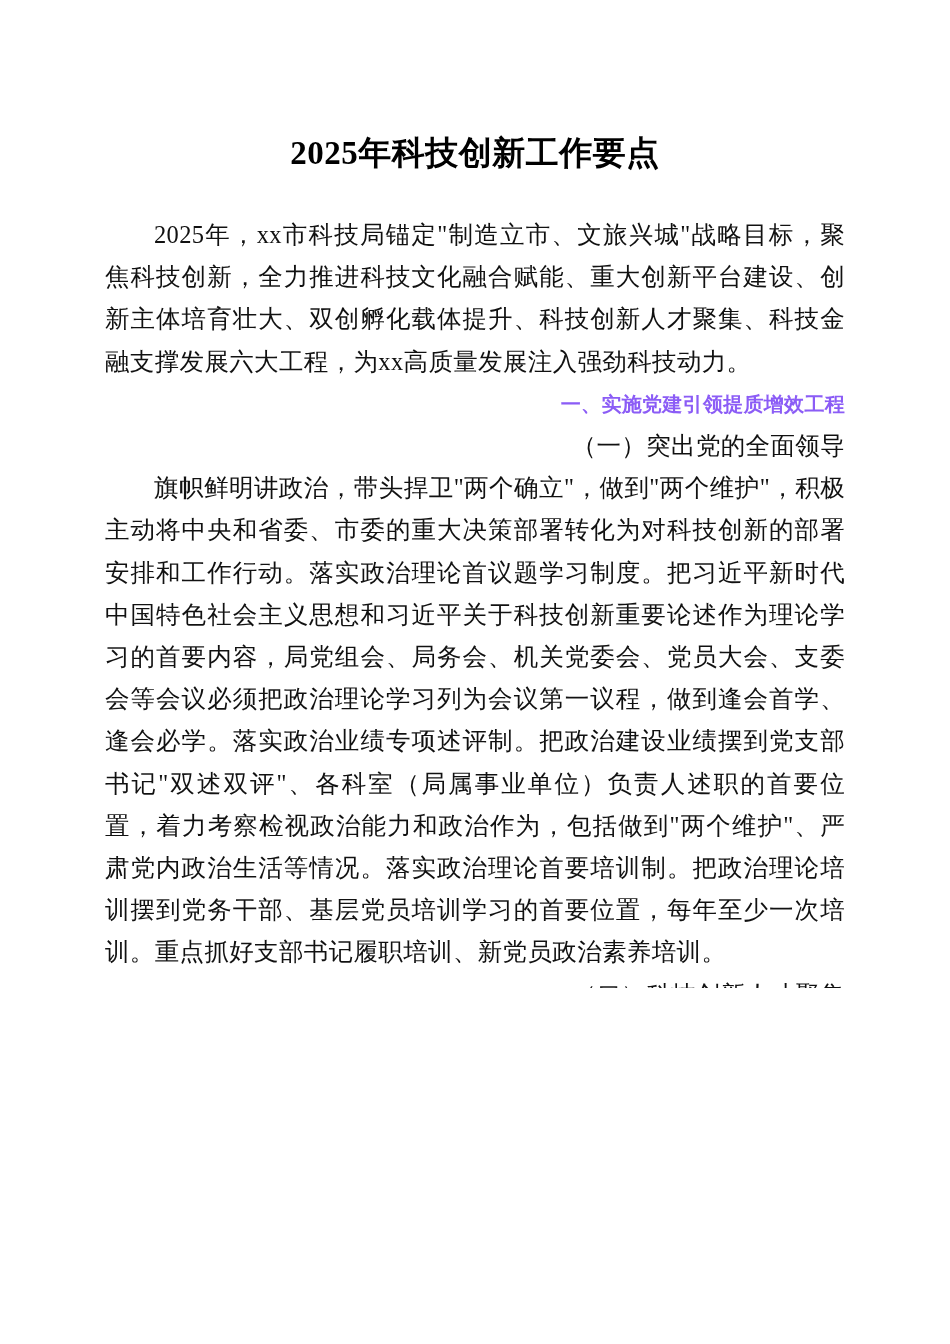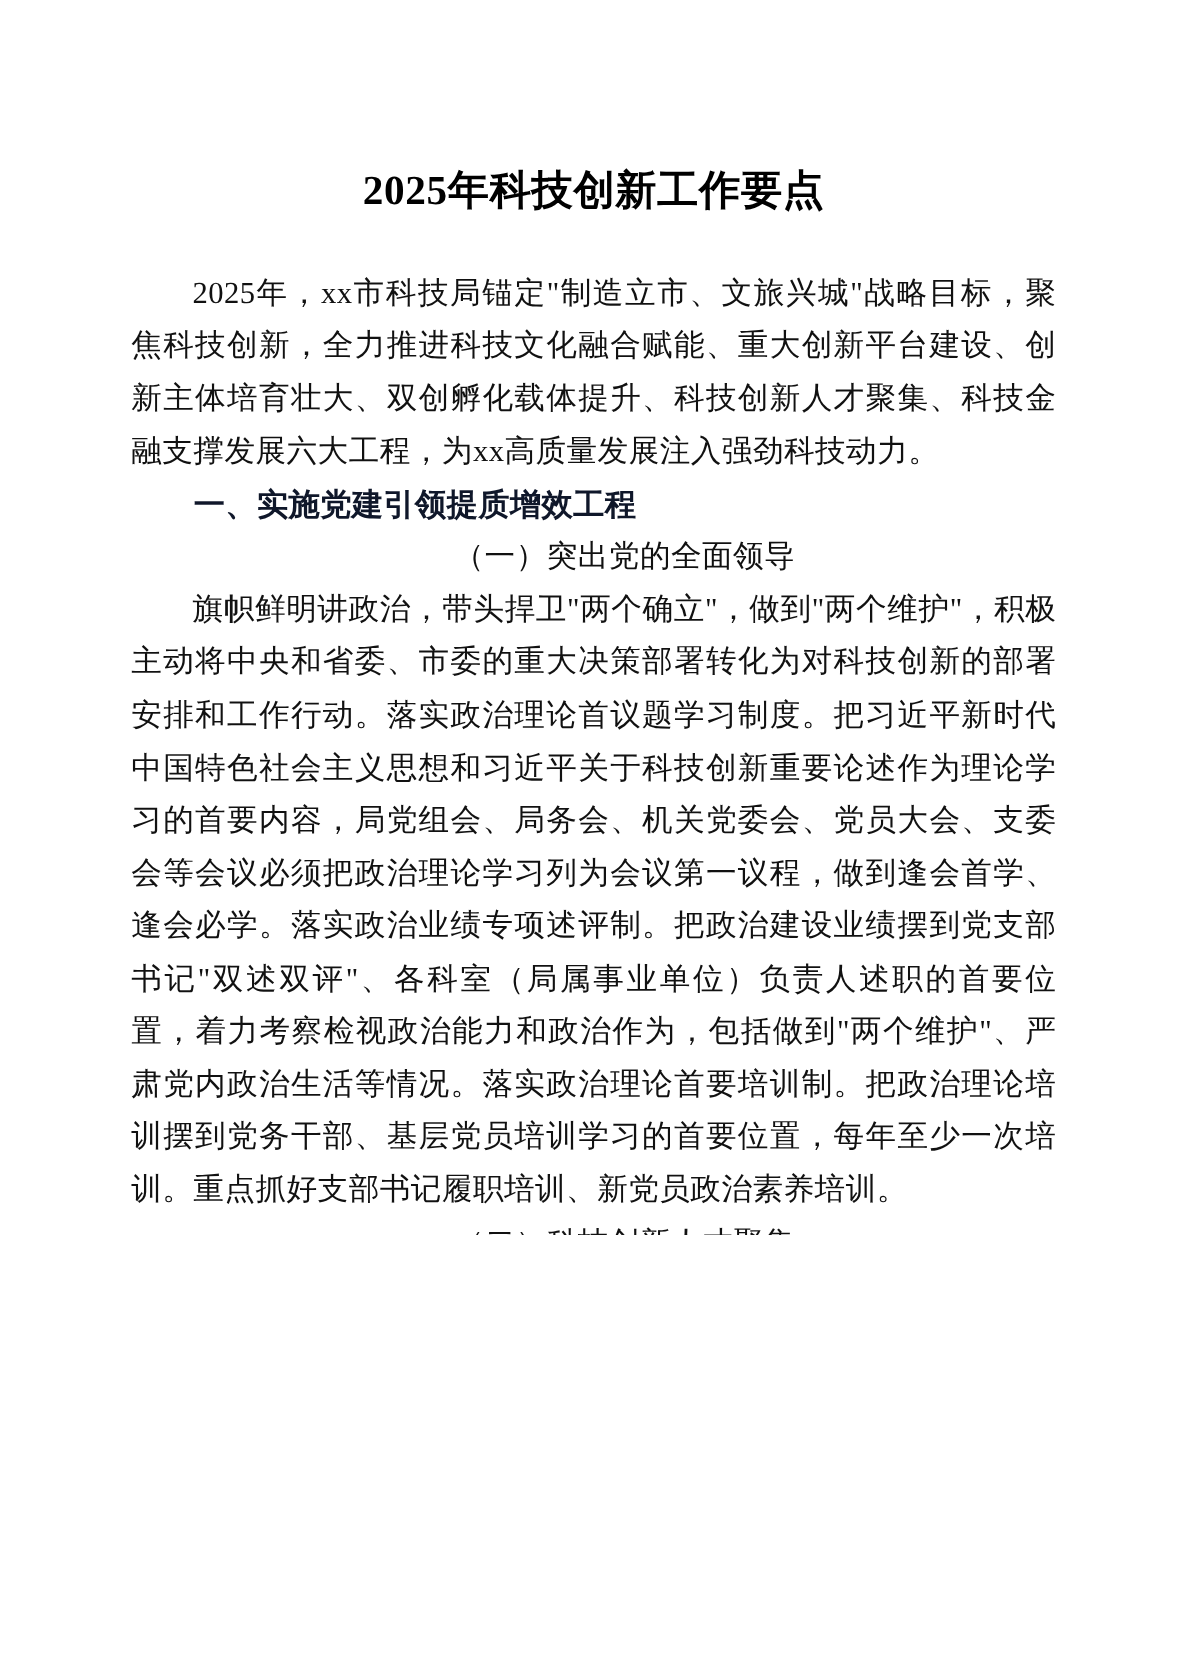--- a/index.html
+++ b/index.html
@@ -53,39 +53,39 @@
   }
 
   .para.first {
     padding-top: 38px;
   }
 
   
   .h1-line {
     font-family: "Liberation Sans", "DejaVu Sans", sans-serif;
     font-weight: bold;
-    font-size: 25px;
+    font-size: 20px;
     line-height: 42.2px;
-    color: #0f172a;
+    color: #8b5cf6;
     margin: 0;
     text-indent: 2em;
     letter-spacing: 0.3px;
-    text-align: left;
+    text-align: right;
   }
 
   
   .h2-line {
     font-family: "Liberation Serif", "DejaVu Serif", serif;
     font-size: 24.5px;
     line-height: 42.2px;
     color: #111111;
     margin: 0;
     text-indent: 2em;
     letter-spacing: 0.35px;
-    text-align: center;
+    text-align: right;
   }
 </style>
 </head>
 <body>
 
 <div class="page">
   <div class="content">
 
     <h1 class="doc-title">2025年科技创新工作要点</h1>
 

